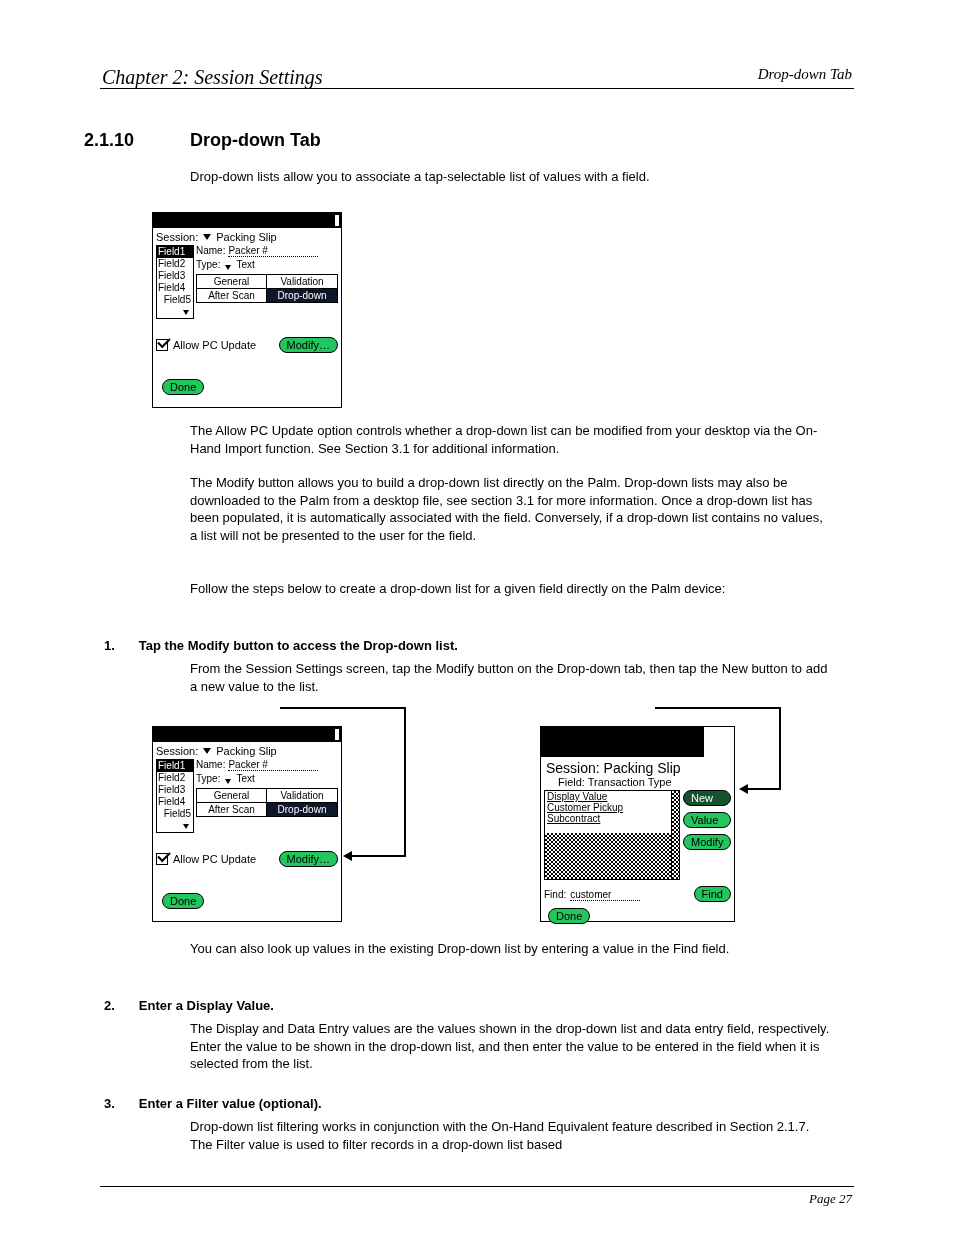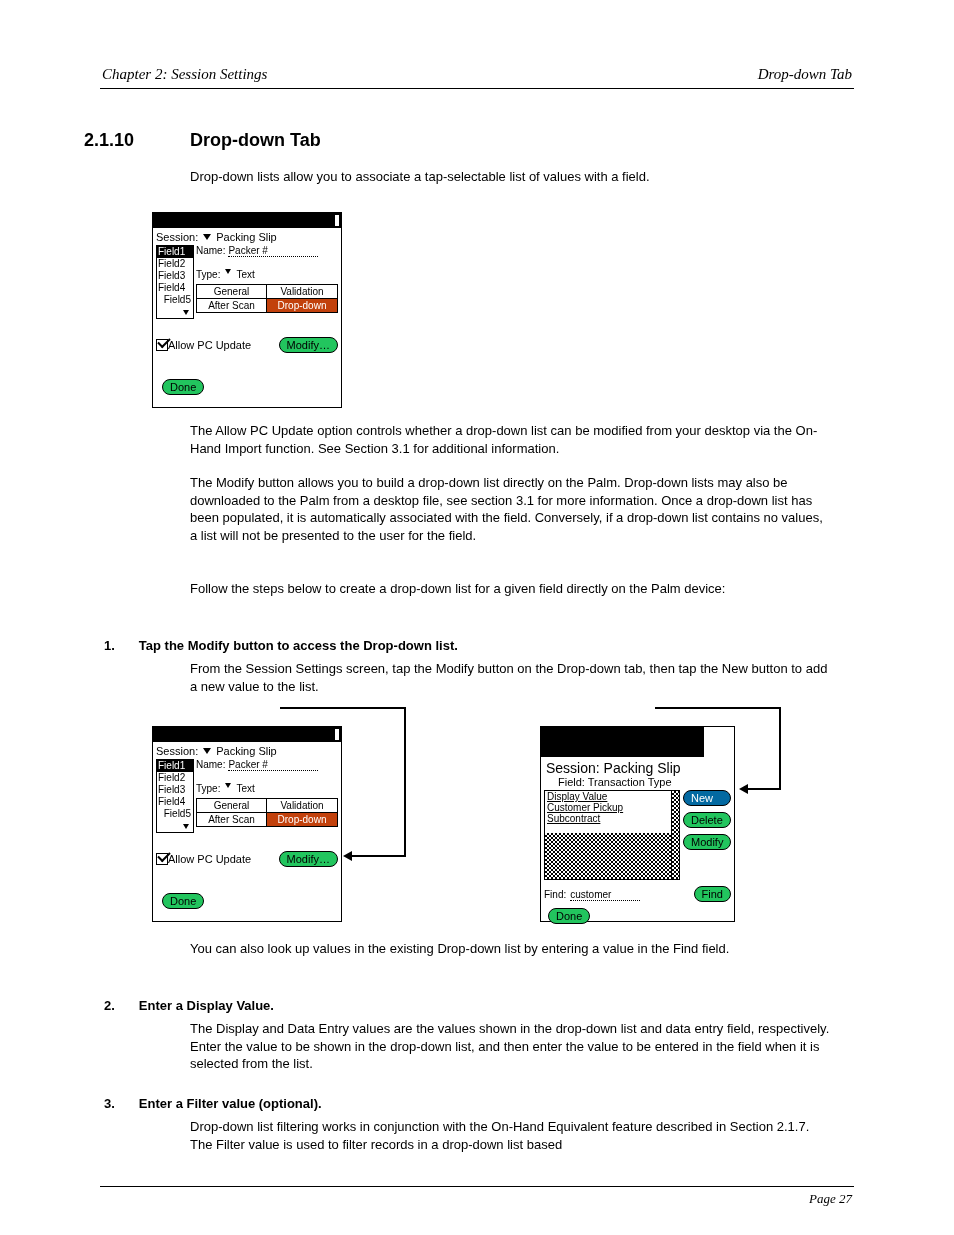--- a/index.html
+++ b/index.html
@@ -18,21 +18,21 @@
     left: 100px;
     right: 100px;
     border-top: 1px solid #000;
   }
   .header-left {
     position: absolute;
     top: 66px;
     left: 102px;
     font-family: "Times New Roman", serif;
     font-style: italic;
-    font-size: 15px;
+    font-size: 20px;
   }
   .header-right {
     position: absolute;
     top: 66px;
     right: 102px;
     font-family: "Times New Roman", serif;
     font-style: italic;
     font-size: 15px;
   }
   .section-number {
@@ -105,52 +105,52 @@
     border: 1px solid #000;
     font-size: 10px;
     line-height: 12px;
   }
   .field-list .itm { padding: 0 1px; }
   .field-list .sel { background: #000; color: #fff; }
   .field-list .arrow-row { text-align: right; padding-right: 2px; }
   .field-right { flex: 1; font-size: 10px; }
   .name-row { display: flex; align-items: baseline; gap: 3px; }
   .dotted-under { border-bottom: 1px dotted #000; display:inline-block;}
-  .type-row { display: flex; align-items: flex-start; gap: 3px; margin-top: 12px;}
+  .type-row { display: flex; align-items: flex-end; gap: 3px; margin-top: 2px;}
   .tab-grid {
     margin-top: 4px;
     border: 1px solid #000;
     display: grid;
     grid-template-columns: 1fr 1fr;
     font-size: 10px;
   }
   .tab-grid .cell { border-right: 1px solid #000; border-bottom: 1px solid #000; text-align: center; padding: 1px 0;}
   .tab-grid .cell:nth-child(2n){ border-right:none;}
   .tab-grid .cell.brow { border-bottom:none;}
-  .tab-grid .sel { background: #c2410c; color: #fff; }
-  .check-row { display:flex; align-items:center; margin-top:18px;}
+  .tab-grid .sel { background: #0f172a; color: #fff; }
+  .check-row { display:flex; align-items:center; gap:5px; margin-top:18px;}
   .chk {
     width:12px;height:12px;border:1px solid #000;position:relative;display:inline-block;
   }
   .chk::after{
     content:""; position:absolute; left:1px; top:-2px;
     width:10px;height:5px;
     border-left:2px solid #000; border-bottom:2px solid #000;
     transform: rotate(-45deg);
   }
   .pill-btn {
     display:inline-block;
     border:1px solid #000;
     border-radius:10px;
     padding:0 7px;
     font-size:11px;
     line-height:14px;
     background:#22c55e;
   }
-  .pill-sel { background:#0369a1; color:#fff; }
+  .pill-sel { background:#14532d; color:#fff; }
   .done-row { margin-top:26px; margin-left:6px; }
 
   
   #palm1 { top: 212px; left: 152px; height: 196px;}
   #palm1 .palm-inner{height:179px;}
 
   
   .para-a { position:absolute; top:422px; left:190px; width:640px; line-height:1.35;}
   .para-b { position:absolute; top:474px; left:190px; width:640px; line-height:1.35;}
   .para-c { position:absolute; top:580px; left:190px; width:640px; line-height:1.35;}
@@ -364,21 +364,21 @@
     <div class="p3-listwrap">
       <div class="p3-list">
         <div class="hdr">Display Value</div>
         <div class="row">Customer Pickup</div>
         <div class="row">Subcontract</div>
         <div class="shade"></div>
         <div class="scroll"></div>
       </div>
       <div class="p3-btns">
         <span class="pill-btn pill-sel">New</span>
-        <span class="pill-btn">Delete</span>
+        <span class="pill-btn">Value</span>
         <span class="pill-btn">Modify</span>
       </div>
     </div>
     <div class="p3-find-row">
       <span>Find:</span>
       <span class="dotted-under" style="min-width:70px">customer</span>
       <span style="flex:1"></span>
       <span class="pill-btn">Find</span>
     </div>
     <div class="p3-done-row">

